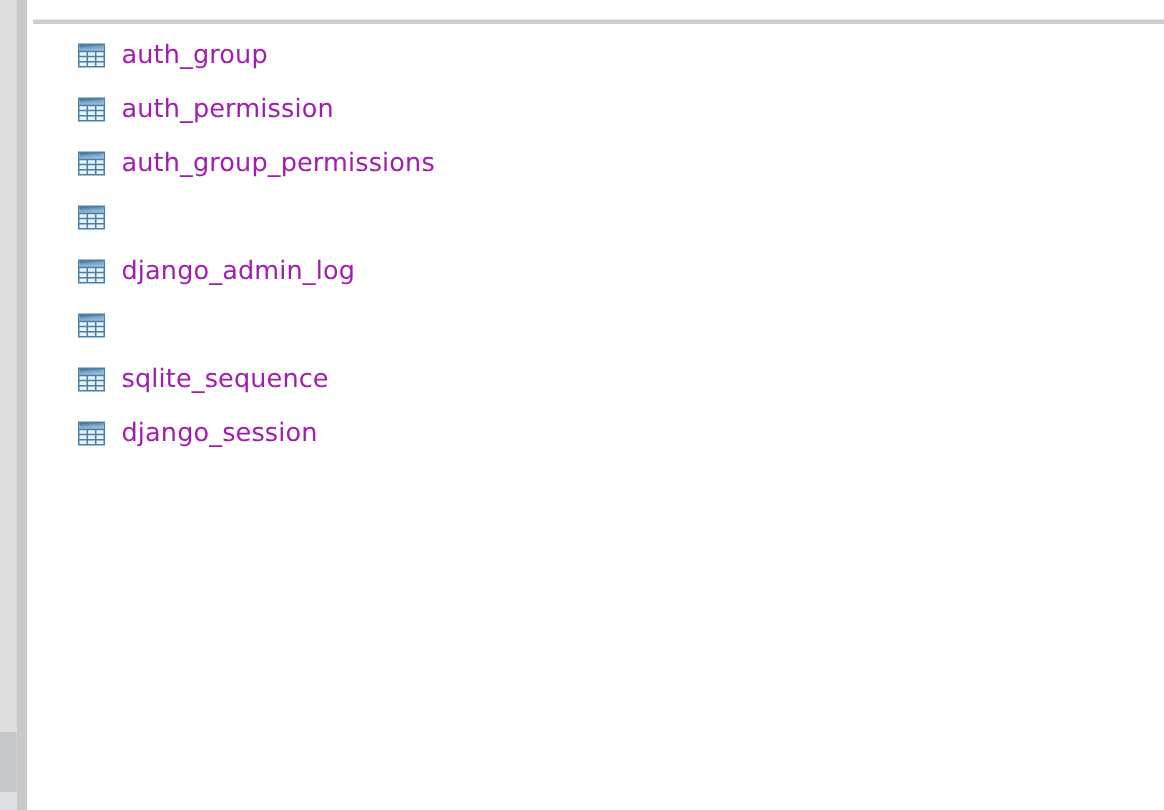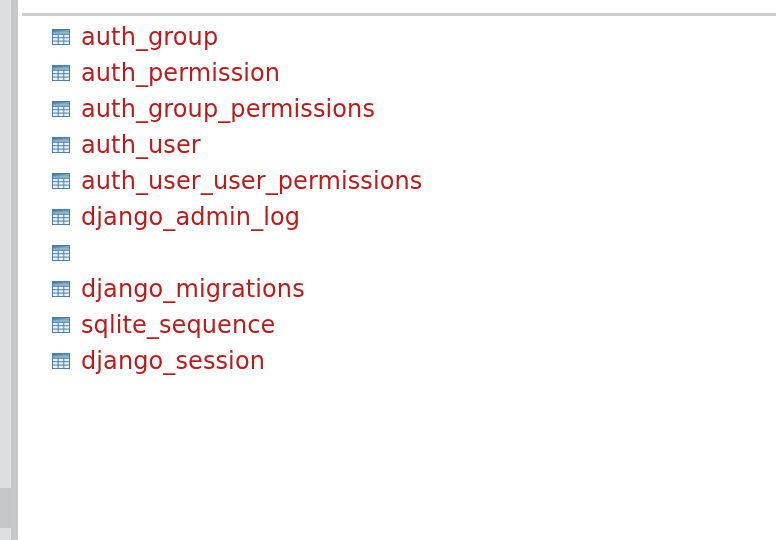--- a/index.html
+++ b/index.html
@@ -84,23 +84,23 @@
   }
   .table-row {
     display: flex;
     align-items: center;
     height: 36px;
     padding-left: 31px;
     box-sizing: border-box;
     cursor: default;
   }
   .row-label {
-    font-size: 24px;
+    font-size: 17px;
     line-height: 20px;
-    color: #b91c1c;
+    color: #a21caf;
     letter-spacing: 0.1px;
     white-space: nowrap;
     padding-bottom: 1px;
   }
 
   
   .table-icon {
     width: 20px;
     height: 20px;
     flex: 0 0 20px;
@@ -188,40 +188,20 @@
             </linearGradient>
           </defs>
           <rect x="1.5" y="2.5" width="17" height="15" fill="#eaf3fb" stroke="#4a7fa8" stroke-width="1"></rect>
           <rect x="2" y="3" width="16" height="4.2" fill="url(#tblhdr3)"></rect>
           <line x1="1.5" y1="7.3" x2="18.5" y2="7.3" stroke="#4a7fa8" stroke-width="1"></line>
           <line x1="1.5" y1="10.7" x2="18.5" y2="10.7" stroke="#4a7fa8" stroke-width="1"></line>
           <line x1="1.5" y1="14.1" x2="18.5" y2="14.1" stroke="#4a7fa8" stroke-width="1"></line>
           <line x1="7.2" y1="7.3" x2="7.2" y2="17.5" stroke="#4a7fa8" stroke-width="1"></line>
           <line x1="12.8" y1="7.3" x2="12.8" y2="17.5" stroke="#4a7fa8" stroke-width="1"></line>
         </svg>
-        <span class="row-label">auth_user</span>
-      </div>
-      <div class="table-row">
-        <svg class="table-icon" viewBox="0 0 20 20" xmlns="http://www.w3.org/2000/svg">
-          <defs>
-            <linearGradient id="tblhdr5" x1="0" y1="0" x2="0.35" y2="1">
-              <stop offset="0" stop-color="#3a6a95"></stop>
-              <stop offset="0.55" stop-color="#7fa8c8"></stop>
-              <stop offset="1" stop-color="#9cc0d9"></stop>
-            </linearGradient>
-          </defs>
-          <rect x="1.5" y="2.5" width="17" height="15" fill="#eaf3fb" stroke="#4a7fa8" stroke-width="1"></rect>
-          <rect x="2" y="3" width="16" height="4.2" fill="url(#tblhdr5)"></rect>
-          <line x1="1.5" y1="7.3" x2="18.5" y2="7.3" stroke="#4a7fa8" stroke-width="1"></line>
-          <line x1="1.5" y1="10.7" x2="18.5" y2="10.7" stroke="#4a7fa8" stroke-width="1"></line>
-          <line x1="1.5" y1="14.1" x2="18.5" y2="14.1" stroke="#4a7fa8" stroke-width="1"></line>
-          <line x1="7.2" y1="7.3" x2="7.2" y2="17.5" stroke="#4a7fa8" stroke-width="1"></line>
-          <line x1="12.8" y1="7.3" x2="12.8" y2="17.5" stroke="#4a7fa8" stroke-width="1"></line>
-        </svg>
-        <span class="row-label">auth_user_user_permissions</span>
       </div>
       <div class="table-row">
         <svg class="table-icon" viewBox="0 0 20 20" xmlns="http://www.w3.org/2000/svg">
           <defs>
             <linearGradient id="tblhdr6" x1="0" y1="0" x2="0.35" y2="1">
               <stop offset="0" stop-color="#3a6a95"></stop>
               <stop offset="0.55" stop-color="#7fa8c8"></stop>
               <stop offset="1" stop-color="#9cc0d9"></stop>
             </linearGradient>
           </defs>
@@ -245,39 +225,20 @@
             </linearGradient>
           </defs>
           <rect x="1.5" y="2.5" width="17" height="15" fill="#eaf3fb" stroke="#4a7fa8" stroke-width="1"></rect>
           <rect x="2" y="3" width="16" height="4.2" fill="url(#tblhdr7)"></rect>
           <line x1="1.5" y1="7.3" x2="18.5" y2="7.3" stroke="#4a7fa8" stroke-width="1"></line>
           <line x1="1.5" y1="10.7" x2="18.5" y2="10.7" stroke="#4a7fa8" stroke-width="1"></line>
           <line x1="1.5" y1="14.1" x2="18.5" y2="14.1" stroke="#4a7fa8" stroke-width="1"></line>
           <line x1="7.2" y1="7.3" x2="7.2" y2="17.5" stroke="#4a7fa8" stroke-width="1"></line>
           <line x1="12.8" y1="7.3" x2="12.8" y2="17.5" stroke="#4a7fa8" stroke-width="1"></line>
         </svg>
-      </div>
-      <div class="table-row">
-        <svg class="table-icon" viewBox="0 0 20 20" xmlns="http://www.w3.org/2000/svg">
-          <defs>
-            <linearGradient id="tblhdr8" x1="0" y1="0" x2="0.35" y2="1">
-              <stop offset="0" stop-color="#3a6a95"></stop>
-              <stop offset="0.55" stop-color="#7fa8c8"></stop>
-              <stop offset="1" stop-color="#9cc0d9"></stop>
-            </linearGradient>
-          </defs>
-          <rect x="1.5" y="2.5" width="17" height="15" fill="#eaf3fb" stroke="#4a7fa8" stroke-width="1"></rect>
-          <rect x="2" y="3" width="16" height="4.2" fill="url(#tblhdr8)"></rect>
-          <line x1="1.5" y1="7.3" x2="18.5" y2="7.3" stroke="#4a7fa8" stroke-width="1"></line>
-          <line x1="1.5" y1="10.7" x2="18.5" y2="10.7" stroke="#4a7fa8" stroke-width="1"></line>
-          <line x1="1.5" y1="14.1" x2="18.5" y2="14.1" stroke="#4a7fa8" stroke-width="1"></line>
-          <line x1="7.2" y1="7.3" x2="7.2" y2="17.5" stroke="#4a7fa8" stroke-width="1"></line>
-          <line x1="12.8" y1="7.3" x2="12.8" y2="17.5" stroke="#4a7fa8" stroke-width="1"></line>
-        </svg>
-        <span class="row-label">django_migrations</span>
       </div>
       <div class="table-row">
         <svg class="table-icon" viewBox="0 0 20 20" xmlns="http://www.w3.org/2000/svg">
           <defs>
             <linearGradient id="tblhdr10" x1="0" y1="0" x2="0.35" y2="1">
               <stop offset="0" stop-color="#3a6a95"></stop>
               <stop offset="0.55" stop-color="#7fa8c8"></stop>
               <stop offset="1" stop-color="#9cc0d9"></stop>
             </linearGradient>
           </defs>

